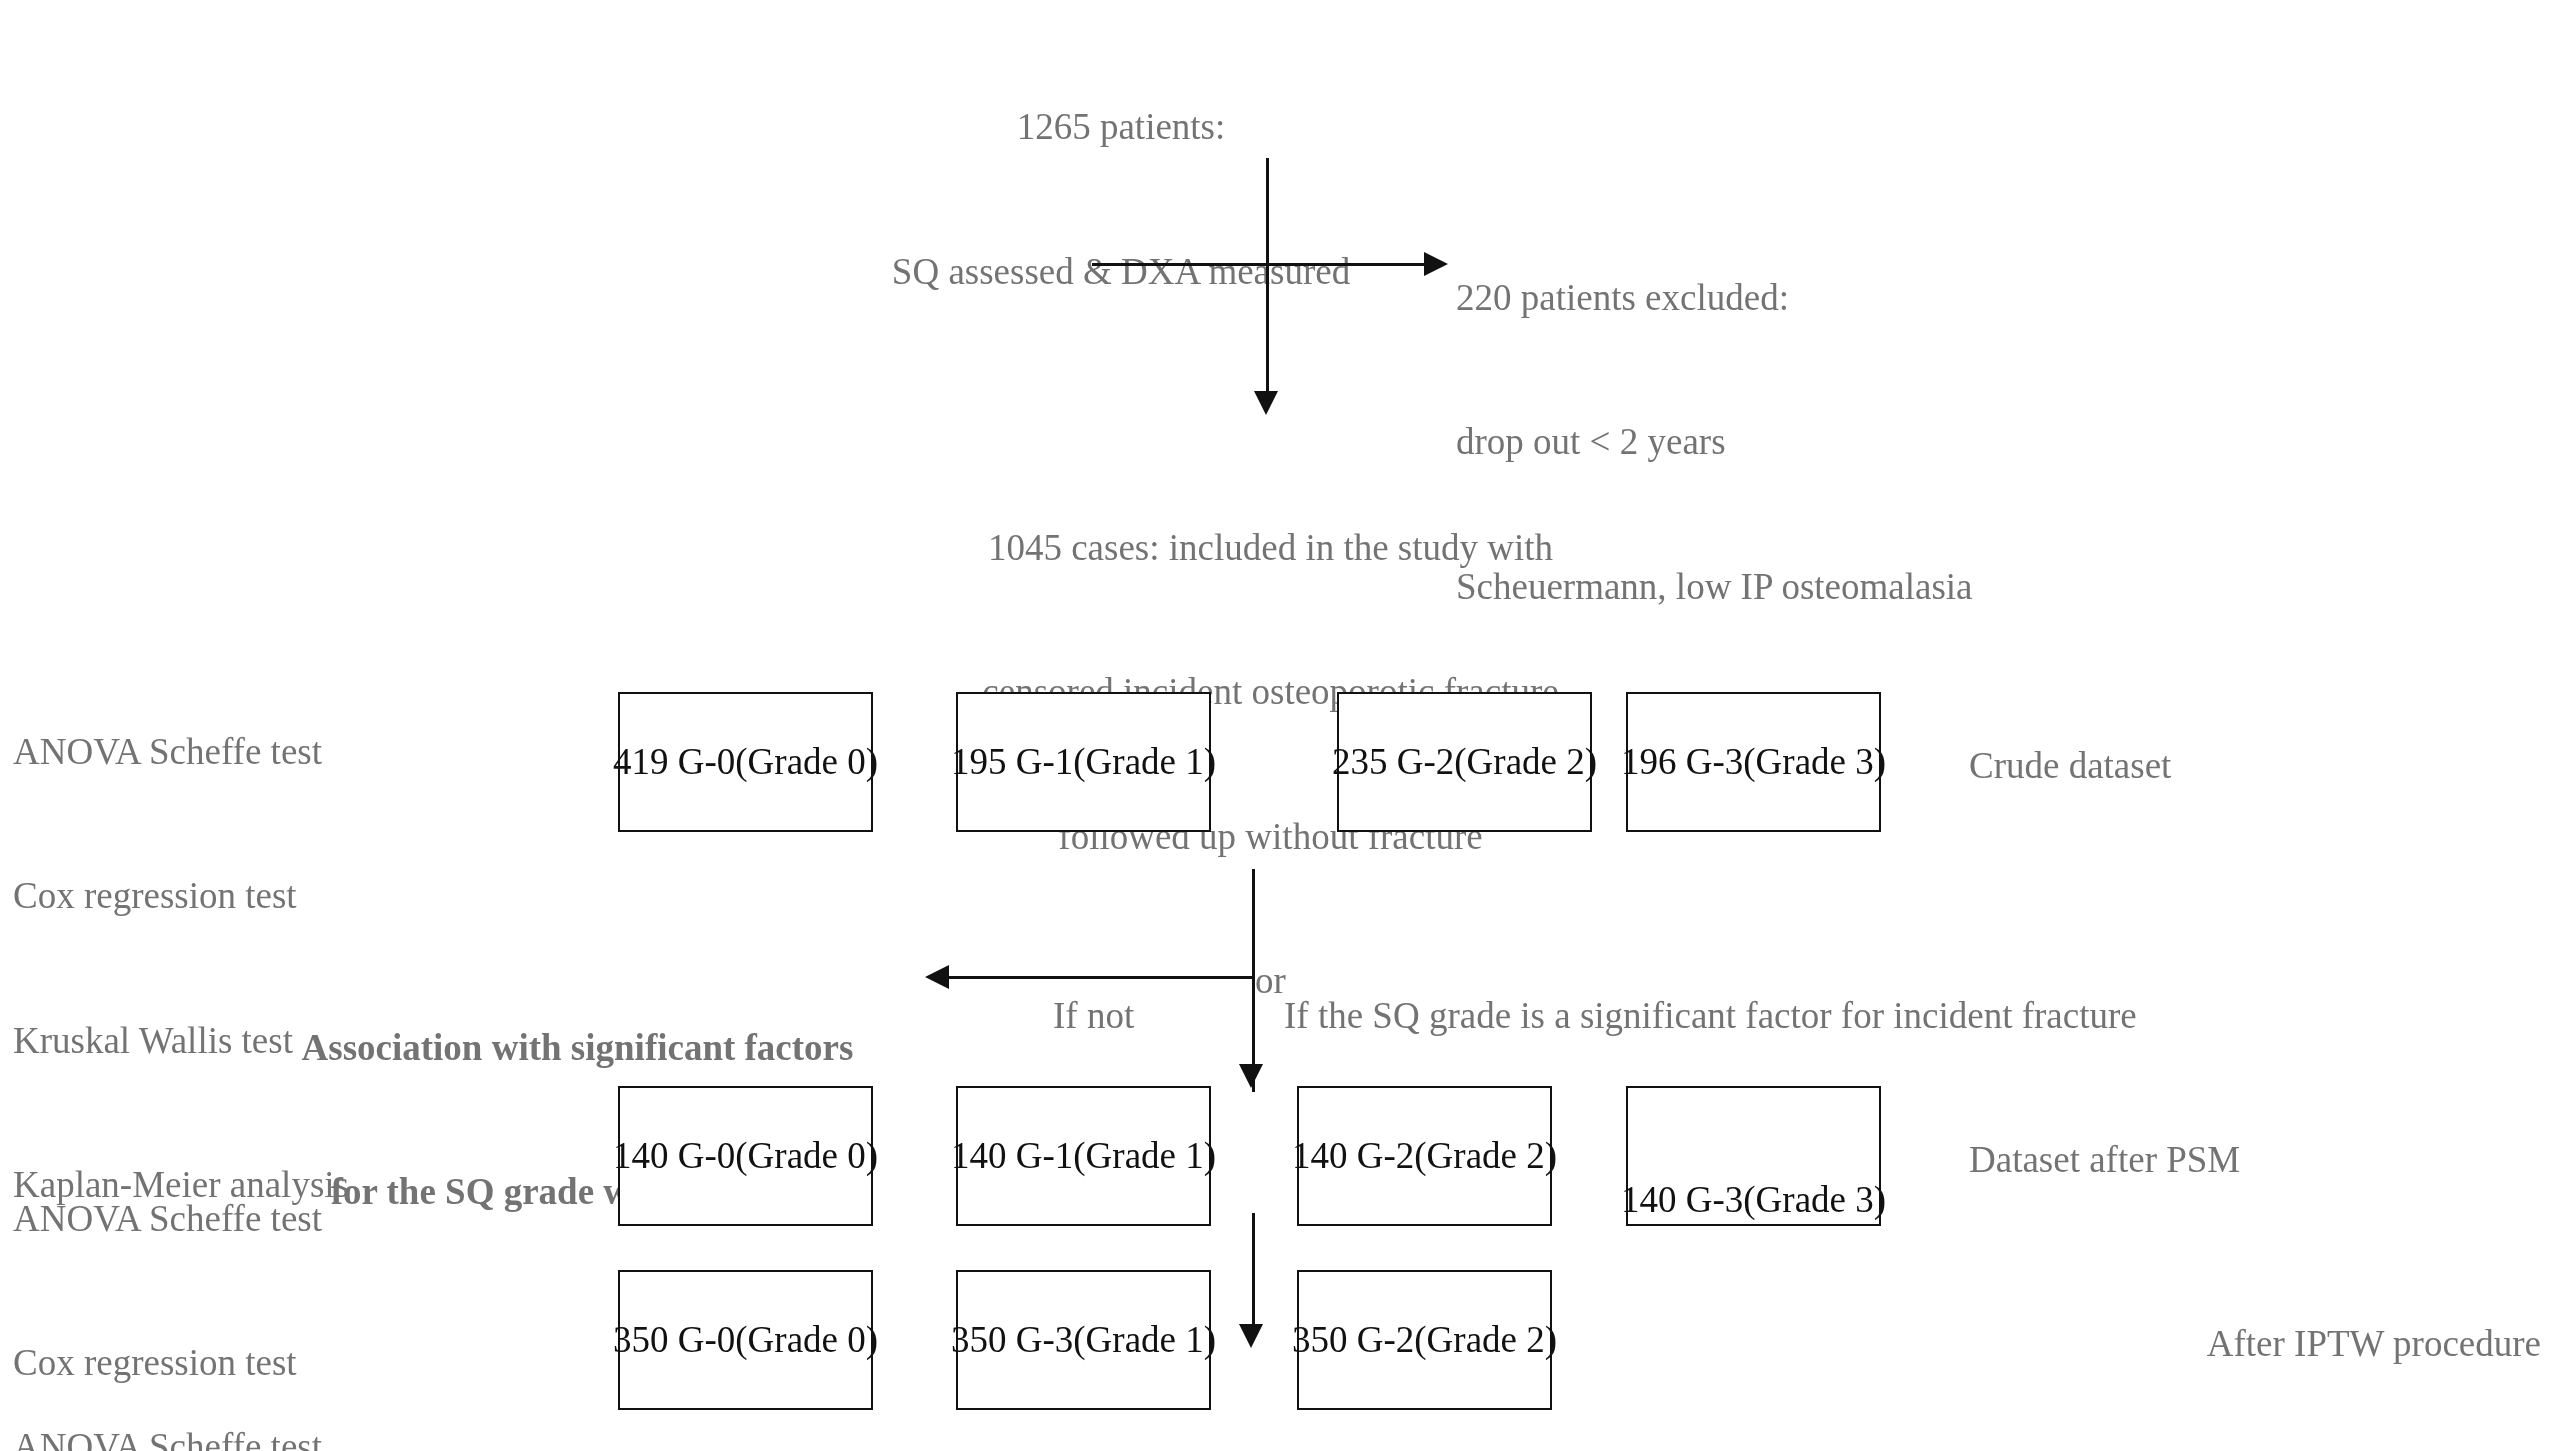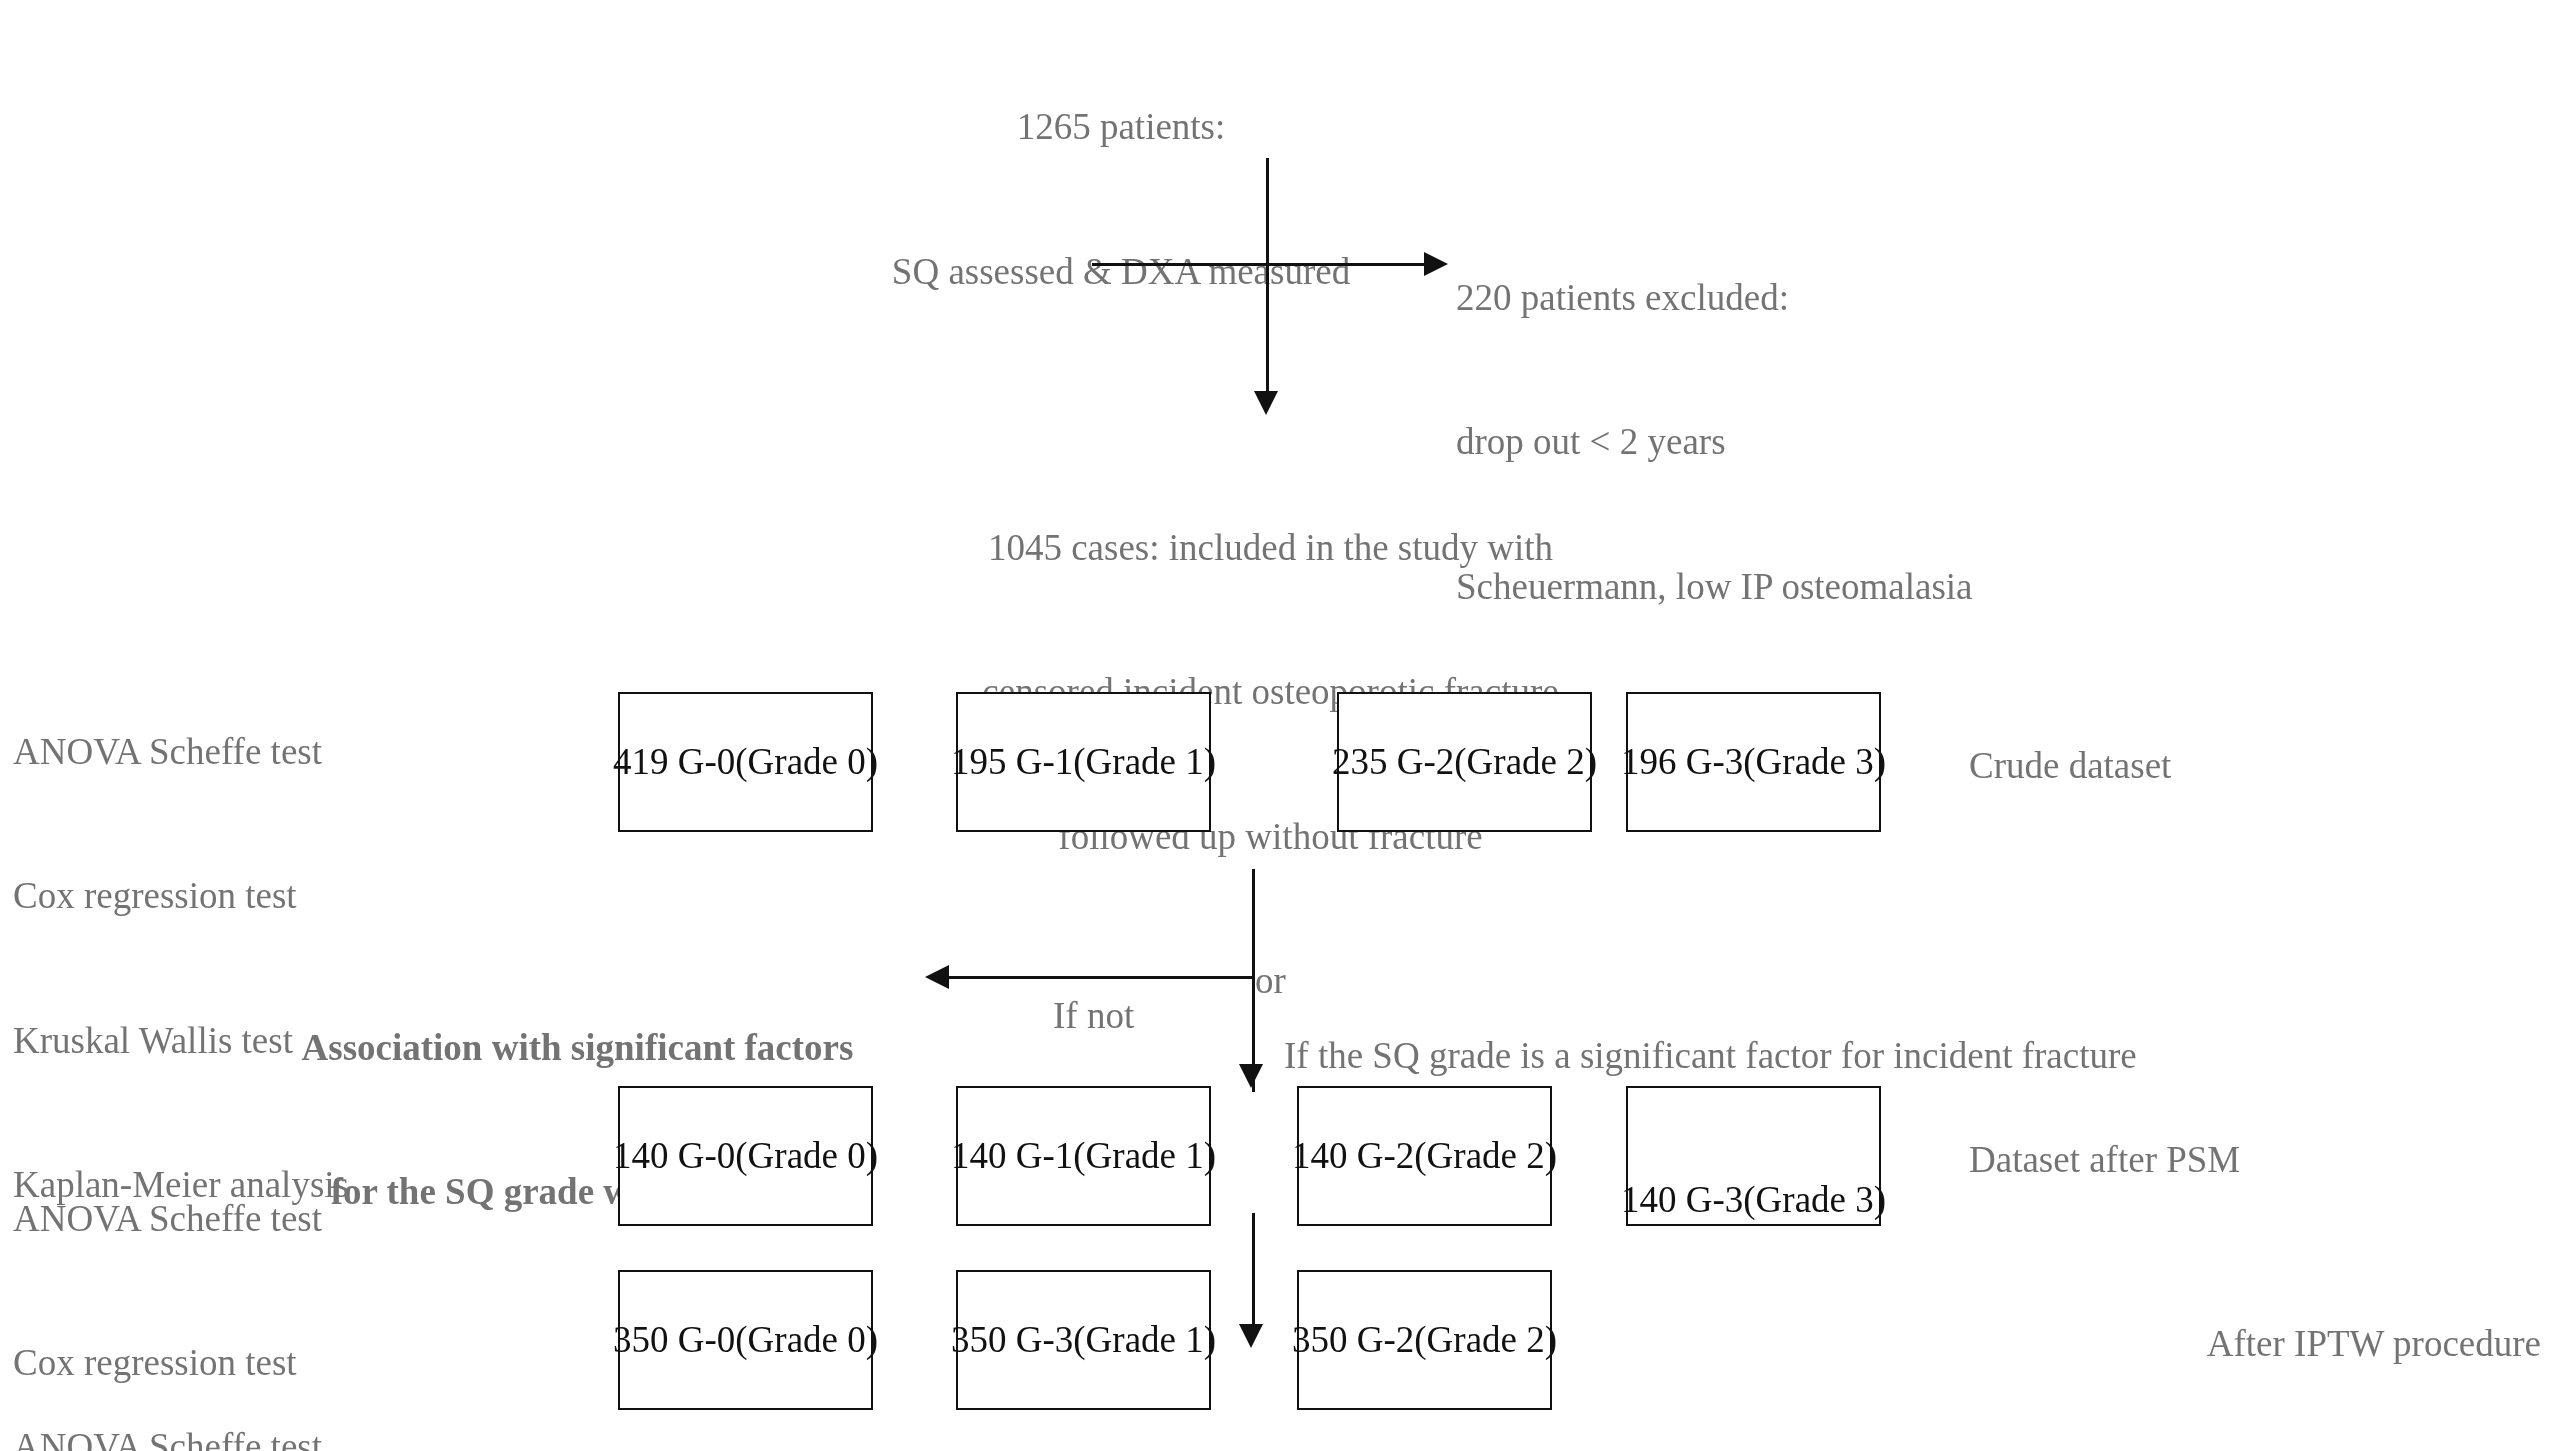--- a/index.html
+++ b/index.html
@@ -139,21 +139,21 @@
   <div class="hline" style="left:949px; top:976px; width:304px;"></div>
   <div class="arrow-left" style="left:925px; top:965px;"></div>
 
   <div class="txt center bold" style="left:235px; top:928px; width:685px;">
     <div>Association with significant factors</div>
     <div>for the SQ grade was examined</div>
   </div>
 
   <div class="txt" style="left:1053px; top:992px; width:214px;">If not</div>
 
-  <div class="txt" style="left:1284px; top:992px; width:1256px;margin-top:40px;">If the SQ grade is a significant factor for incident fracture</div>
+  <div class="txt" style="left:1284px; top:992px; width:1256px;">If the SQ grade is a significant factor for incident fracture</div>
 
   <div class="txt" style="left:13px; top:1099px; width:571px;">
     <div>ANOVA Scheffe test</div>
     <div>Cox regression test</div>
   </div>
 
   <div class="node-box" style="left:618px; top:1086px; width:255px; height:140px;">
     <div class="bline">140 G-0</div>
     <div class="bline">(Grade 0)</div>
   </div>

